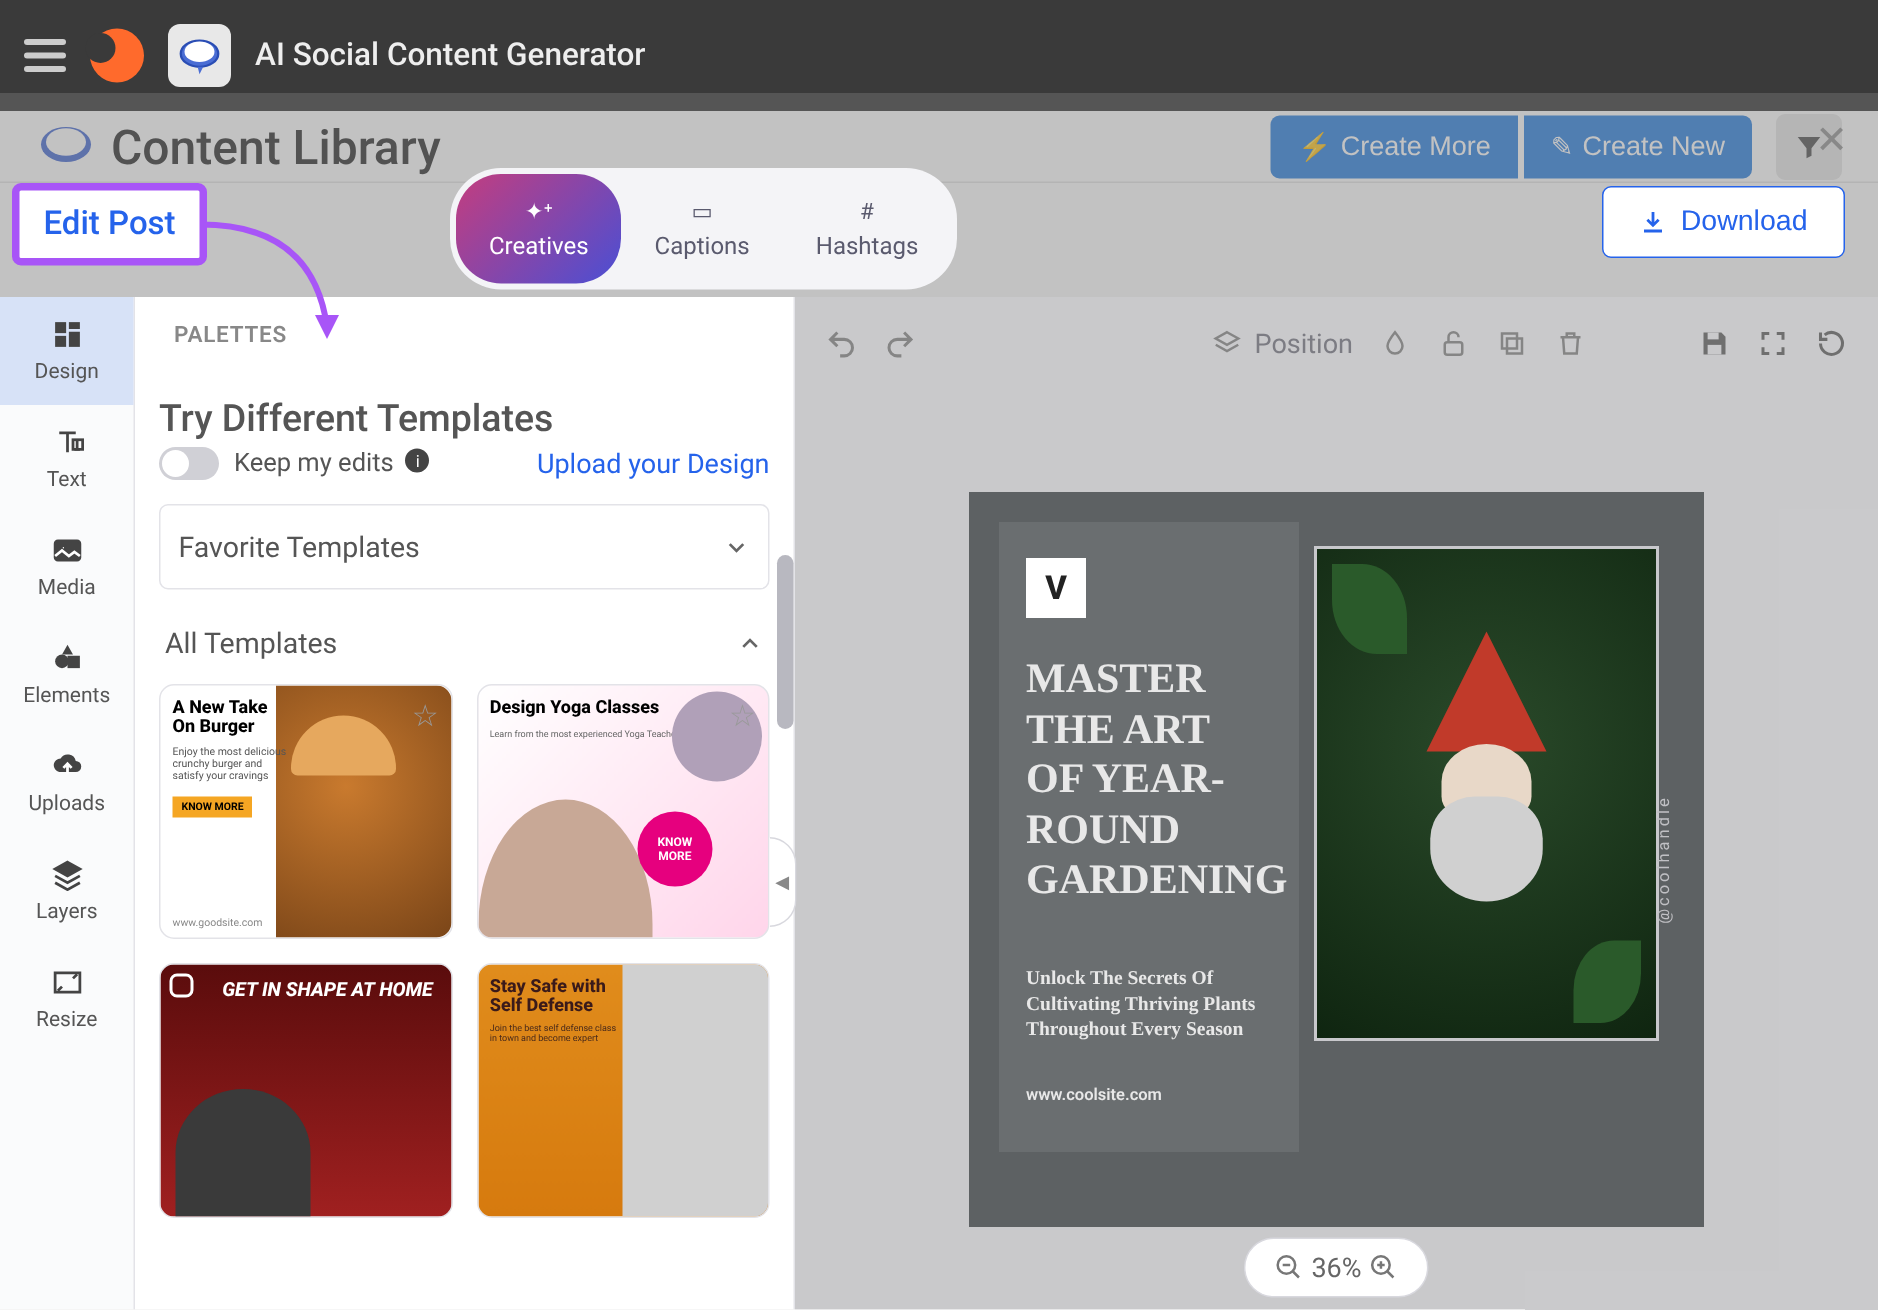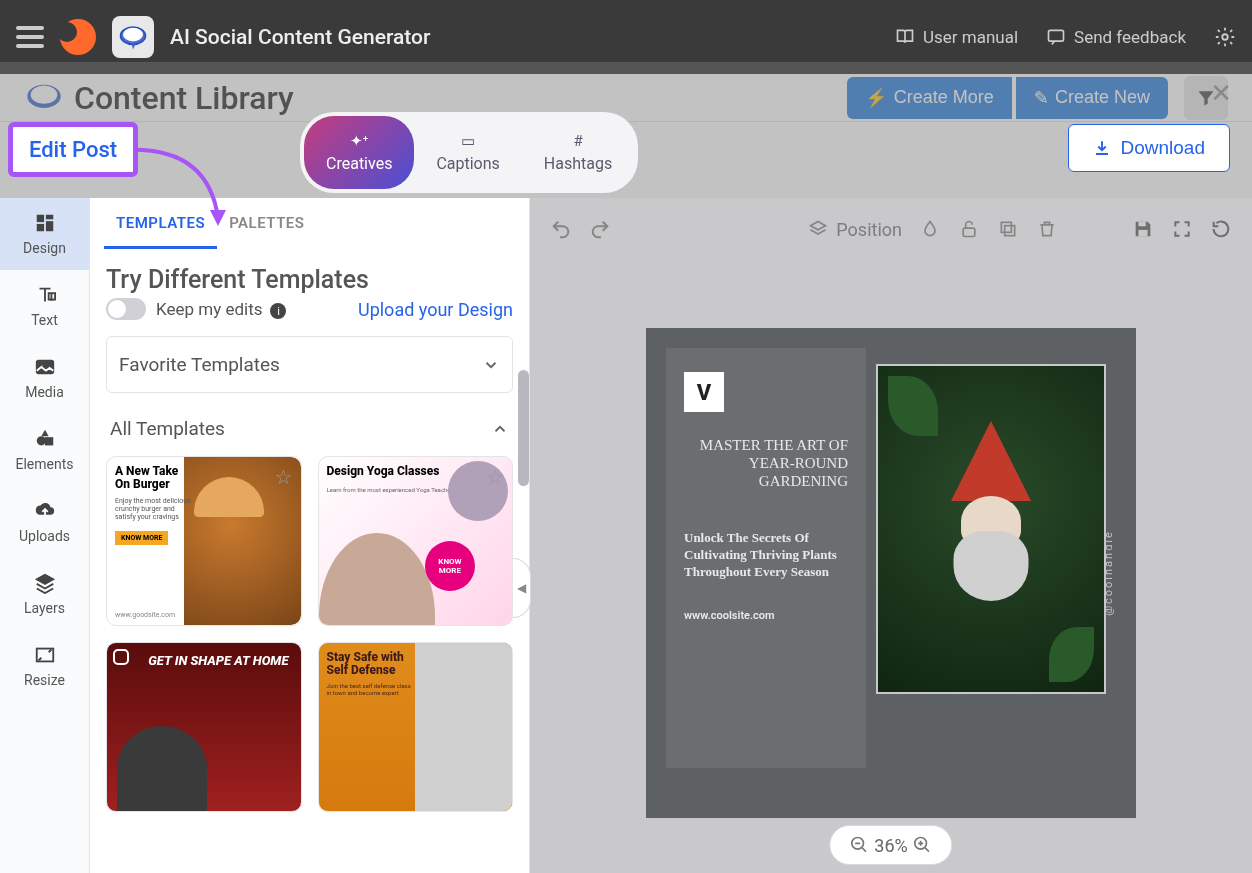--- a/index.html
+++ b/index.html
@@ -61,21 +61,21 @@
 .side-panel { width: 440px; background: #fff; border-right: 1px solid #e3e3e8; position: relative; z-index: 12; }
 .sp-tabs { display: flex; padding: 0 14px; border-bottom: 2px solid transparent; }
 .sp-tab { padding: 16px 12px 14px; font-size: 15px; font-weight: 600; letter-spacing: 0.5px; color: #888; cursor: pointer; border-bottom: 3px solid transparent; }
 .sp-tab.active { color: #2563eb; border-bottom-color: #2563eb; }
 .sp-body { padding: 14px 16px 0 16px; height: calc(100% - 50px); overflow-y: auto; }
 .sp-title { font-size: 25px; color: #555; font-weight: 500; margin-bottom: 4px; }
 .sp-sub { font-size: 17px; color: #777; margin-bottom: 20px; }
 .sp-row { display: flex; align-items: center; justify-content: space-between; margin-bottom: 16px; }
 .toggle { width: 40px; height: 22px; background: #d0d0d6; border-radius: 12px; position: relative; cursor: pointer; }
 .toggle::after { content: ''; width: 18px; height: 18px; background: #fff; border-radius: 50%; position: absolute; top: 2px; left: 2px; }
-.keep-label { font-size: 17px; color: #555; display: flex; align-items: flex-end; gap: 8px; }
+.keep-label { font-size: 17px; color: #555; display: flex; align-items: flex-start; gap: 8px; }
 .info-i { width: 16px; height: 16px; background: #444; color: #fff; border-radius: 50%; font-size: 11px; display: inline-flex; align-items: center; justify-content: center; }
 .upload-link { color: #2563eb; font-size: 18px; cursor: pointer; }
 .accordion { margin-bottom: 14px; }
 .acc-header { display: flex; justify-content: space-between; align-items: center; padding: 16px 12px; border: 1px solid #e3e3e8; border-radius: 6px; font-size: 19px; color: #555; cursor: pointer; }
 .acc-body { padding: 6px 0; display: grid; grid-template-columns: 1fr 1fr; gap: 16px; }
 .tpl-card { height: 170px; border-radius: 10px; border: 1px solid #e3e3e8; position: relative; overflow: hidden; cursor: pointer; }
 .tpl-star { position: absolute; top: 8px; right: 8px; font-size: 20px; color: #999; z-index: 2; }
 
 
 .tpl1 { background: #fff; }
@@ -115,21 +115,21 @@
 .ct-icon { cursor: pointer; width: 22px; height: 22px; display: inline-flex; align-items: center; justify-content: center; }
 .ct-position { display: flex; align-items: center; gap: 8px; }
 
 .canvas-right-dim { position: absolute; top: 0; left: 0; right: 0; bottom: 0; background: rgba(130,130,130,0.35); z-index: 1; }
 
 
 .preview { position: absolute; top: 130px; left: 50%; transform: translateX(-50%); width: 490px; height: 490px; background: #5d6163; z-index: 2; }
 .preview-inner { position: absolute; inset: 14px; }
 .preview-text-col { position: absolute; left: 6px; top: 6px; width: 200px; height: 420px; background: #6a6e70; padding: 24px 18px; color: #e8e8e8; }
 .pv-logo { width: 40px; height: 40px; background: #fff; display:flex; align-items:center; justify-content:center; font-weight:800; color:#222; font-size:22px; margin-bottom:24px; }
-.pv-headline { font-family: Georgia, serif; font-weight: 400; font-size: 15px; line-height: 1.2; margin-bottom: 40px; text-align: right; }
+.pv-headline { font-family: Georgia, serif; font-weight: 700; font-size: 28px; line-height: 1.2; margin-bottom: 40px; }
 .pv-sub { font-family: Georgia, serif; font-size: 13px; font-weight: 600; line-height: 1.3; margin-bottom: 28px; }
 .pv-url { font-size: 11px; font-weight: 600; }
 .pv-photo { position: absolute; right: 16px; top: 22px; width: 230px; height: 330px; background: radial-gradient(circle at 50% 40%, #2a4a2a, #0f2510); border: 2px solid #c8c8cc; }
 .pv-gnome-hat { position:absolute; top:55px; left:50%; transform:translateX(-50%); width:0; height:0; border-left:40px solid transparent; border-right:40px solid transparent; border-bottom:80px solid #c13a2a; }
 .pv-gnome-face { position:absolute; top:130px; left:50%; transform:translateX(-50%); width:60px; height:50px; background:#e8d8c8; border-radius:50% 50% 30% 30%; }
 .pv-gnome-beard { position:absolute; top:165px; left:50%; transform:translateX(-50%); width:75px; height:70px; background:#d0d0d0; border-radius:40% 40% 50% 50%; }
 .pv-leaf1 { position:absolute; top:10px; left:10px; width:50px; height:60px; background:#2a5a2a; border-radius:0 60% 0 60%; }
 .pv-leaf2 { position:absolute; bottom:10px; right:10px; width:45px; height:55px; background:#2a5a2a; border-radius:60% 0 60% 0; }
 .pv-handle { position: absolute; right: -30px; top: 50%; transform: translateY(-50%) rotate(-90deg); color: #c0c0c4; font-size: 11px; letter-spacing: 2px; }
 
@@ -154,39 +154,20 @@
       </div>
     <div class="comet-icon"></div>
     <div class="app-icon">
       <svg viewBox="0 0 24 24">
           <ellipse cx="12" cy="11" rx="10" ry="7" fill="#4a6dd4" stroke="#2a4db4" stroke-width="1.2"></ellipse>
           <ellipse cx="12" cy="10" rx="8" ry="5.5" fill="#fff"></ellipse>
           <path d="M14 18 l-2 4 l-1 -4" fill="#4a6dd4"></path>
         </svg>
     </div>
     <div class="app-title">AI Social Content Generator</div>
-  </div>
-  <div class="topbar-right">
-    <div class="tb-link">
-      <svg width="20" height="20" viewBox="0 0 24 24" fill="none" stroke="#ccc" stroke-width="2">
-          <path d="M3 4 h7 a2 2 0 0 1 2 2 v13 a2 2 0 0 0 -2 -2 H3 z M21 4 h-7 a2 2 0 0 0 -2 2 v13 a2 2 0 0 1 2 -2 h7 z"></path>
-        </svg>
-      <span>User manual</span>
-    </div>
-    <div class="tb-link">
-      <svg width="20" height="20" viewBox="0 0 24 24" fill="none" stroke="#ccc" stroke-width="2">
-          <rect x="3" y="4" width="18" height="13" rx="2"></rect>
-          <path d="M7 21 l3 -4"></path>
-        </svg>
-      <span>Send feedback</span>
-    </div>
-    <svg width="22" height="22" viewBox="0 0 24 24" fill="none" stroke="#ccc" stroke-width="2">
-        <circle cx="12" cy="12" r="3"></circle>
-        <path d="M12 2v3M12 19v3M4.2 4.2l2.1 2.1M17.7 17.7l2.1 2.1M2 12h3M19 12h3M4.2 19.8l2.1-2.1M17.7 6.3l2.1-2.1"></path>
-      </svg>
   </div>
 </div>
 
 <div class="secondbar">
   <svg class="logo2" viewBox="0 0 24 24">
       <ellipse cx="12" cy="11" rx="10" ry="7" fill="#4a6dd4"></ellipse>
       <ellipse cx="12" cy="10" rx="8" ry="5.5" fill="#fff"></ellipse>
     </svg>
   <div class="secondbar-title">Content Library</div>
   <div class="secondbar-right">
@@ -293,21 +274,20 @@
       <svg class="rail-icon" viewBox="0 0 24 24" fill="none" stroke="#444" stroke-width="2">
           <rect x="3" y="5" width="18" height="14"></rect>
           <path d="M8 15l-3 3M16 9l3-3"></path>
         </svg>
       <span>Resize</span>
     </div>
   </div>
 
   <div class="side-panel">
     <div class="sp-tabs">
-      <div class="sp-tab active">TEMPLATES</div>
       <div class="sp-tab">PALETTES</div>
     </div>
     <div class="sp-body">
       <div class="sp-title">Try Different Templates</div>
       <div class="sp-row">
         <div style="display:flex;align-items:center;gap:10px;">
           <div class="toggle"></div>
           <span class="keep-label">
             <span>Keep my edits</span>
             <span class="info-i">i</span>

